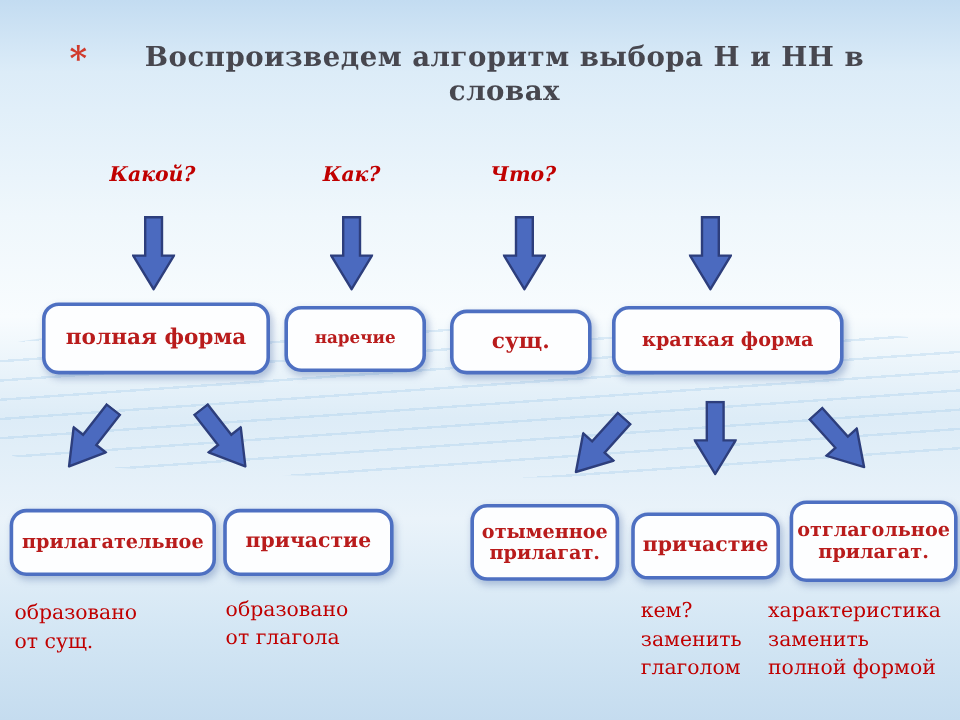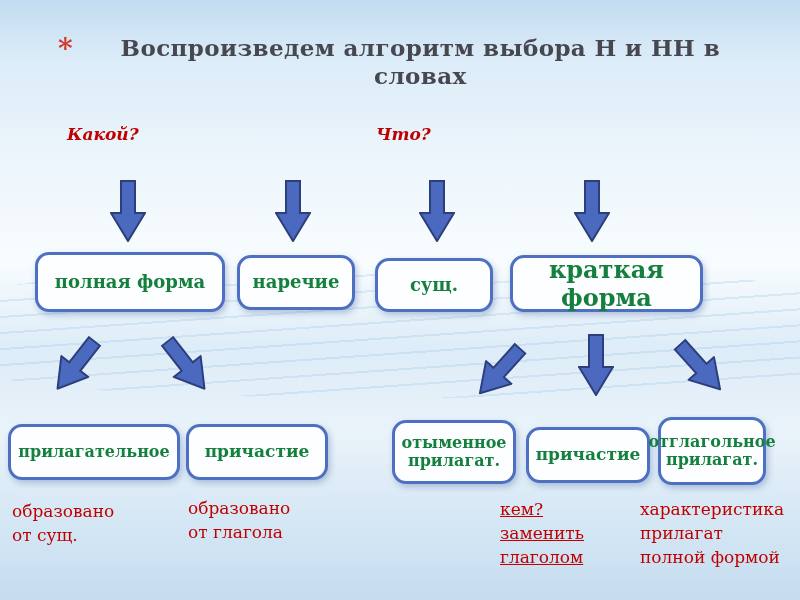--- a/index.html
+++ b/index.html
@@ -48,23 +48,23 @@
     left: 0; top: 76px; width: 800px;
     margin: 0;
     text-align: center;
     color: #2b5cac;
     font-size: 22px;
     font-weight: bold;
     letter-spacing: 0.3px;
   }
   .question {
     position: absolute;
-    top: 124px;
+    top: 136px;
     width: 120px;
-    text-align: left;
+    text-align: center;
     color: #c00000;
     font-size: 17px;
     font-weight: bold;
     font-style: italic;
   }
   .q0 { left: 67px; }
   .q1 { left: 233px; }
   .q2 { left: 376px; }
   .q3 { left: 531px; }
   .arrow {
@@ -83,59 +83,60 @@
   .a8 { left: 682px; top: 336px; transform: rotate(-42deg); }
   .box {
     position: absolute;
     display: flex; align-items: center; justify-content: center;
     box-sizing: border-box;
     text-align: center;
     background: #fdfeff;
     border: 3px solid #4e70c2;
     border-radius: 14px;
     box-shadow: 2px 3px 6px rgba(70,100,160,0.35);
-    color: #15803d;
+    color: #b91c1c;
     font-weight: bold;
     padding: 2px 8px;
     line-height: 1.15;
   }
   .b0 { left: 35px;  top: 252px; width: 190px; height: 60px; font-size: 18px; }
-  .b1 { left: 237px; top: 255px; width: 118px; height: 55px; font-size: 18px; }
+  .b1 { left: 237px; top: 255px; width: 118px; height: 55px; font-size: 14px; }
   .b2 { left: 375px; top: 258px; width: 118px; height: 54px; font-size: 18px; }
-  .b3 { left: 510px; top: 255px; width: 193px; height: 57px; font-size: 24px; }
+  .b3 { left: 510px; top: 255px; width: 193px; height: 57px; font-size: 16px; }
   .c0 { left: 8px;   top: 424px; width: 172px; height: 56px; font-size: 16px; }
   .c1 { left: 186px; top: 424px; width: 142px; height: 56px; font-size: 17px; }
   .c2 { left: 392px; top: 420px; width: 124px; height: 64px; font-size: 16px; }
   .c3 { left: 526px; top: 427px; width: 124px; height: 56px; font-size: 17px; }
-  .c4 { left: 658px; top: 417px; width: 108px; height: 68px; font-size: 16px; }
+  .c4 { left: 658px; top: 417px; width: 140px; height: 68px; font-size: 16px; }
   .note {
     position: absolute;
     color: #c00000;
     font-size: 17px;
     text-align: left;
     line-height: 1.4;
     white-space: pre-line;
   }
   .n0 { left: 12px;  top: 500px; width: 140px; }
   .n1 { left: 188px; top: 497px; width: 140px; }
-  .n2 { left: 500px; top: 498px; width: 128px; text-decoration: underline; }
+  .n2 { left: 534px; top: 498px; width: 128px; }
   .n3 { left: 640px; top: 498px; width: 158px; }
 </style>
 </head>
 <body>
 
 <div class="slide">
   <div class="waves"></div>
 
   <div class="title-row">
     <span class="bullet">*</span>
     <h1 class="title">Воспроизведем алгоритм выбора Н и НН в словах</h1>
   </div>
 
   <div class="question q0">Какой?</div>
+  <div class="question q1">Как?</div>
   <div class="question q2">Что?</div>
 
   <div class="arrow a0">
     <svg viewBox="0 0 36 62">
         <polygon points="11,1 25,1 25,33 35,33 18,61 1,33 11,33" fill="#4b6abf" stroke="#2d3e7c" stroke-width="2"></polygon>
       </svg>
   </div>
   <div class="arrow a1">
     <svg viewBox="0 0 36 62">
         <polygon points="11,1 25,1 25,33 35,33 18,61 1,33 11,33" fill="#4b6abf" stroke="#2d3e7c" stroke-width="2"></polygon>
@@ -190,15 +191,15 @@
   <div class="box c4">отглагольное прилагат.</div>
 
   <div class="note n0">образовано
 от сущ.</div>
   <div class="note n1">образовано
 от глагола</div>
   <div class="note n2">кем?
 заменить
 глаголом</div>
   <div class="note n3">характеристика
-прилагат
+заменить
 полной формой</div>
 </div>
 
 </body></html>

